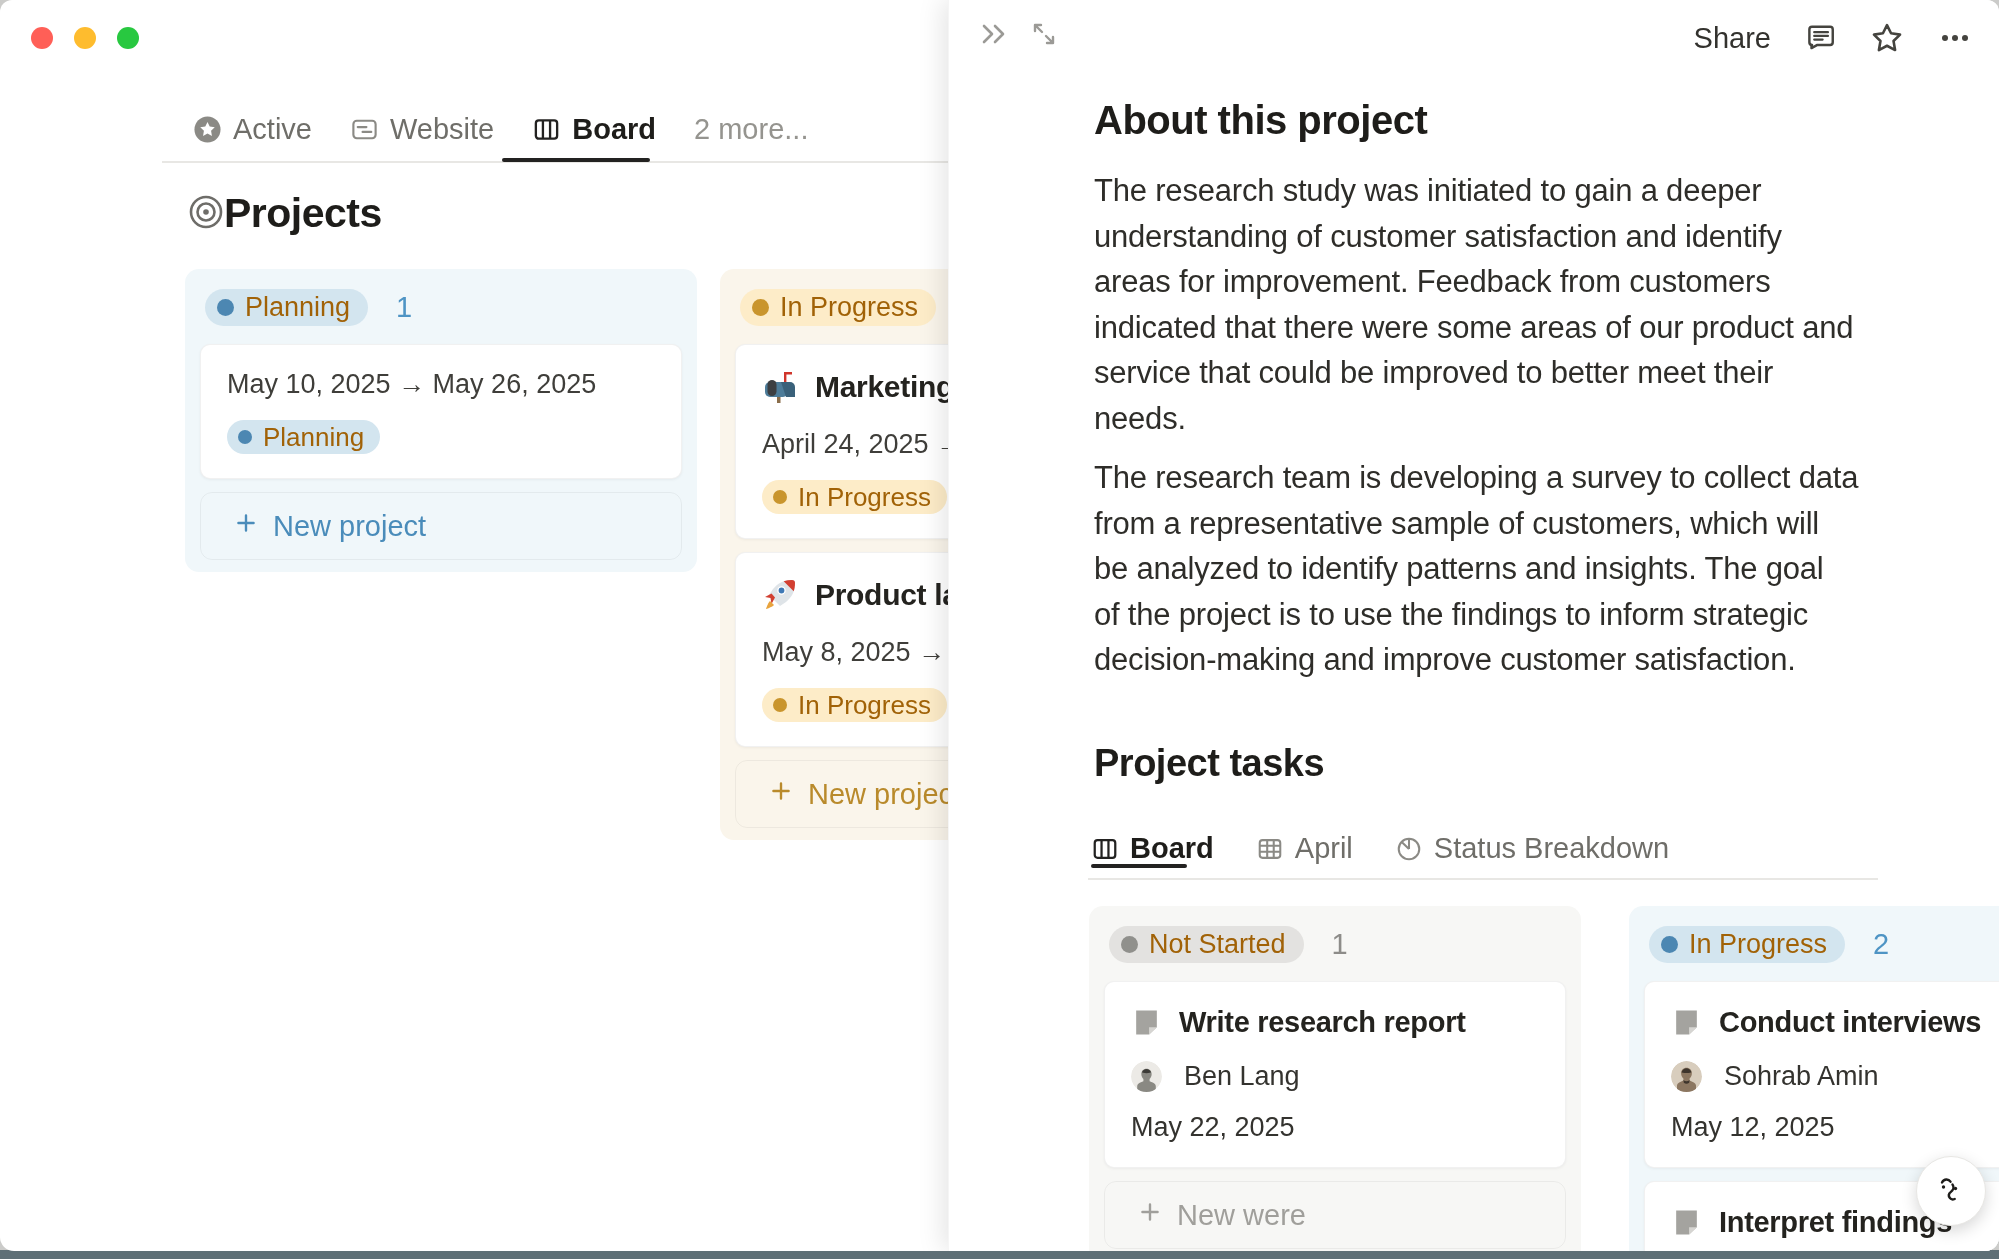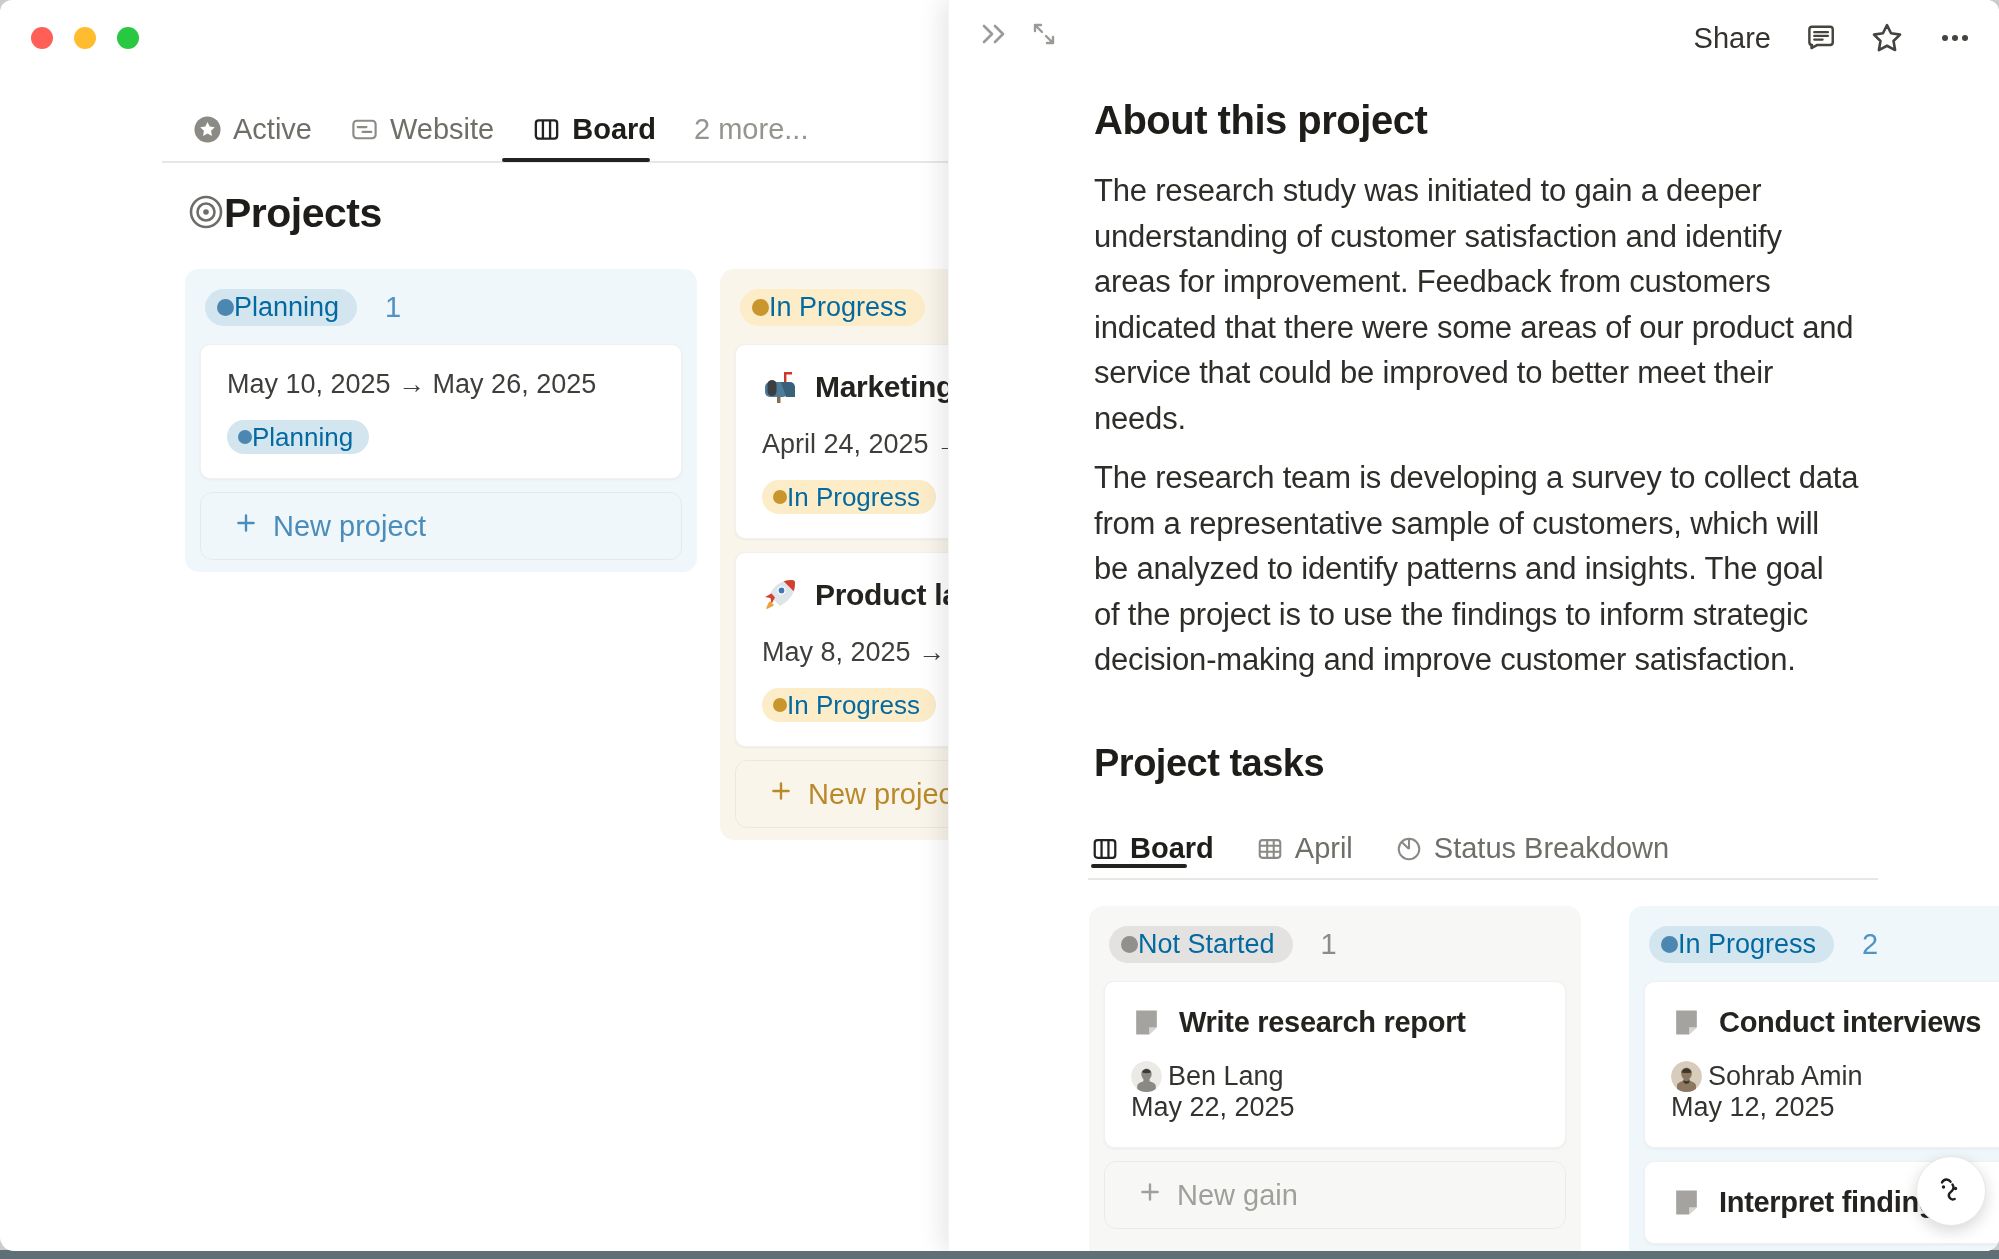--- a/index.html
+++ b/index.html
@@ -29,36 +29,36 @@
 
   .page-title-row { position:absolute; left:188px; top:190px; display:flex; align-items:center; }
   .page-title { font-size:41px; font-weight:700; color:#1e1d1a; letter-spacing:-0.5px; }
 
   
   .col { position:absolute; border-radius:14px; padding:14px 15px 12px 15px; }
   .col.bg-blue   { background:#f0f7fa; }
   .col.bg-yellow { background:#faf5eb; }
   .col.bg-gray   { background:#f7f7f5; }
   .col-header { display:flex; align-items:center; gap:28px; margin:6px 0 18px 5px; }
-  .pill { display:inline-flex; align-items:center; height:37px; padding:0 18px 0 12px;
-          border-radius:19px; font-size:27px; color:#0369a1; white-space:nowrap; }
+  .pill { display:inline-flex; align-items:center; gap:11px; height:37px; padding:0 18px 0 12px;
+          border-radius:19px; font-size:27px; color:#a16207; white-space:nowrap; }
   .pill .dot { width:17px; height:17px; border-radius:50%; flex:none; }
   .pill.p-blue   { background:#d3e5ef; } .pill.p-blue .dot   { background:#4c87b2; }
   .pill.p-yellow { background:#fdecc8; } .pill.p-yellow .dot { background:#c9952d; }
   .pill.p-gray   { background:#e3e2e0; } .pill.p-gray .dot   { background:#90908c; }
   .col-count { font-size:29px; } .count-blue { color:#4e94c4; } .count-gray { color:#8d8c89; }
 
   .card { background:#fff; border:1px solid rgba(15,15,15,0.06); border-radius:10px;
           box-shadow:0 1px 3px rgba(0,0,0,0.05); padding:24px 26px; margin-bottom:13px; cursor:pointer; }
   .card-title-row { display:flex; align-items:center; gap:17px; margin-bottom:24px; }
   .card-title { font-size:30px; font-weight:700; color:#24231f; white-space:nowrap; letter-spacing:-0.3px; }
   .card-dates { font-size:27px; color:#3f3e3a; margin-bottom:20px; white-space:nowrap; }
   .tag { height:34px; font-size:26px; padding:0 16px 0 11px; }
   .tag .dot { width:14px; height:14px; }
-  .assignee-row { display:flex; align-items:center; gap:6px; }
+  .assignee-row { display:flex; align-items:center; gap:22px; margin-bottom:20px; }
   .assignee-name { font-size:27px; color:#34332f; }
   .card-date { font-size:27px; color:#34332f; }
 
   .new-btn { display:flex; align-items:center; gap:14px; height:68px; padding:0 32px;
              border:1px solid rgba(0,0,0,0.05); border-radius:12px; font-size:29px; cursor:pointer; }
   .new-btn.c-blue { color:#4a8cba; } .new-btn.c-gold { color:#b98a2b; } .new-btn.c-gray { color:#a09f9b; }
 
   .emoji-icon { width:36px; height:36px; flex:none; }
   .doc-icon { width:31px; height:31px; flex:none; }
   .avatar { width:31px; height:31px; border-radius:50%; overflow:hidden; flex:none; }
@@ -337,21 +337,21 @@
             <span class="assignee-name">Ben Lang</span>
           </div>
           <div class="card-date">May 22, 2025</div>
         </div>
         <div class="new-btn c-gray">
           <span>
             <svg width="26" height="26" viewBox="0 0 24 24" fill="none" stroke="currentColor" stroke-width="2.2" stroke-linecap="round">
                 <path d="M12 5v14M5 12h14"></path>
               </svg>
           </span>
-          <span>New gain</span>
+          <span>New were</span>
         </div>
       </div>
 
       <div class="col bg-blue" style="left:680px; top:906px; width:492px; height:420px;">
         <div class="col-header">
           <span class="pill p-blue">
             <span class="dot"></span>
             <span>In Progress</span>
           </span>
           <span class="col-count count-blue">2</span>

